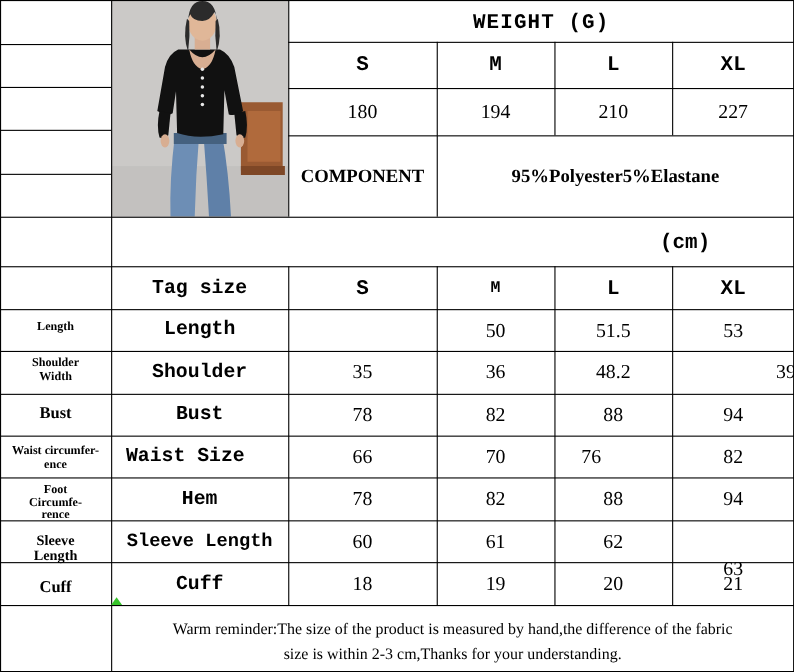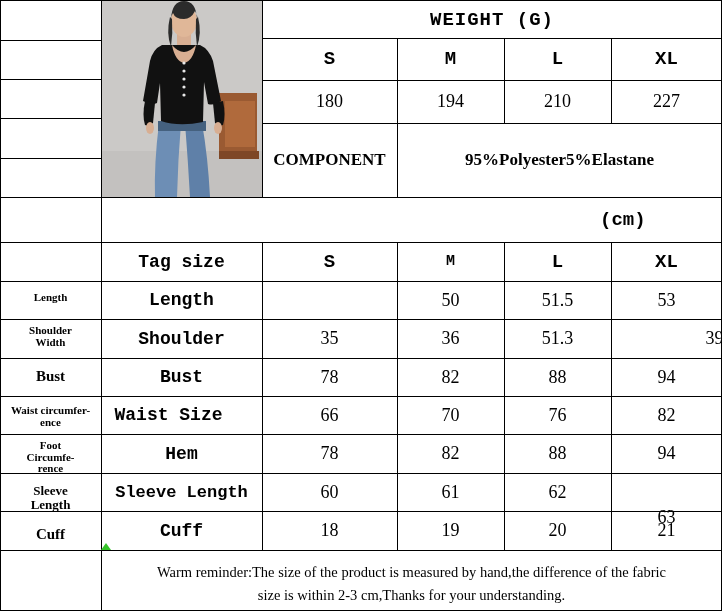--- a/index.html
+++ b/index.html
@@ -255,33 +255,33 @@
   <div class="cell size-head" style="left:611px; top:242px; width:111px; height:39px;">XL</div>
 
   <div class="cell rowname" style="left:101px; top:281px; width:161px; height:38px;">Length</div>
   <div class="cell num" style="left:397px; top:281px; width:107px; height:38px;">50</div>
   <div class="cell num" style="left:504px; top:281px; width:107px; height:38px;">51.5</div>
   <div class="cell num" style="left:611px; top:281px; width:111px; height:38px;">53</div>
 
   <div class="cell rowname" style="left:101px; top:319px; width:161px; height:39px;">Shoulder</div>
   <div class="cell num" style="left:262px; top:319px; width:135px; height:39px;">35</div>
   <div class="cell num" style="left:397px; top:319px; width:107px; height:39px;">36</div>
-  <div class="cell num" style="left:504px; top:319px; width:107px; height:39px;">51.3</div>
+  <div class="cell num" style="left:504px; top:319px; width:107px; height:39px;">48.2</div>
   <div class="cell num" style="left:611px; top:319px; width:111px; height:39px;padding-left:48px;">39</div>
 
   <div class="cell rowname" style="left:101px; top:358px; width:161px; height:38px;">Bust</div>
   <div class="cell num" style="left:262px; top:358px; width:135px; height:38px;">78</div>
   <div class="cell num" style="left:397px; top:358px; width:107px; height:38px;">82</div>
   <div class="cell num" style="left:504px; top:358px; width:107px; height:38px;">88</div>
   <div class="cell num" style="left:611px; top:358px; width:111px; height:38px;">94</div>
 
   <div class="cell rowname" style="left:88px; top:396px; width:161px; height:38px;">Waist Size</div>
   <div class="cell num" style="left:262px; top:396px; width:135px; height:38px;">66</div>
   <div class="cell num" style="left:397px; top:396px; width:107px; height:38px;">70</div>
-  <div class="cell num" style="left:504px; top:396px; width:107px; height:38px;text-align:center;">76</div>
+  <div class="cell num" style="left:484px; top:396px; width:107px; height:38px;text-align:center;">76</div>
   <div class="cell num" style="left:611px; top:396px; width:111px; height:38px;">82</div>
 
   <div class="cell rowname" style="left:101px; top:434px; width:161px; height:39px;">Hem</div>
   <div class="cell num" style="left:262px; top:434px; width:135px; height:39px;">78</div>
   <div class="cell num" style="left:397px; top:434px; width:107px; height:39px;">82</div>
   <div class="cell num" style="left:504px; top:434px; width:107px; height:39px;">88</div>
   <div class="cell num" style="left:611px; top:434px; width:111px; height:39px;">94</div>
 
   <div class="cell rowname" style="left:101px; top:473px; width:161px; height:38px; font-size:17px;">Sleeve Length</div>
   <div class="cell num" style="left:262px; top:473px; width:135px; height:38px;">60</div>

